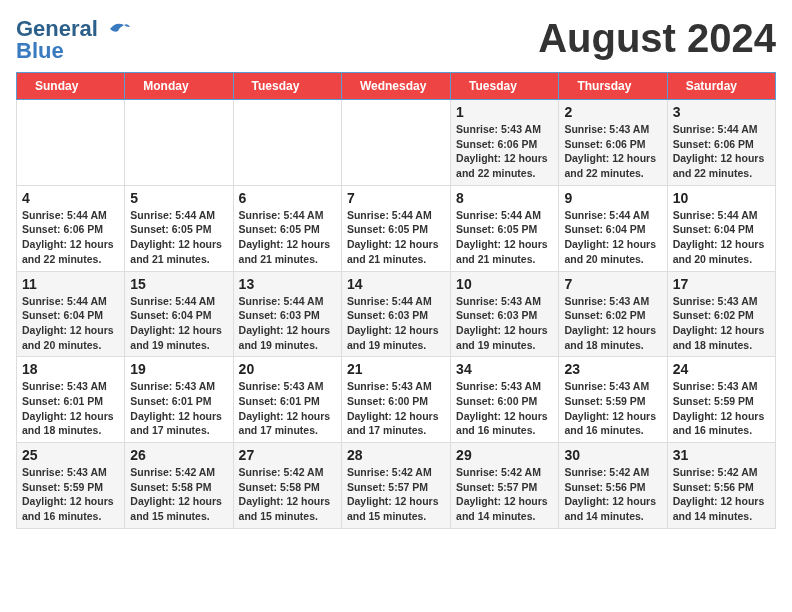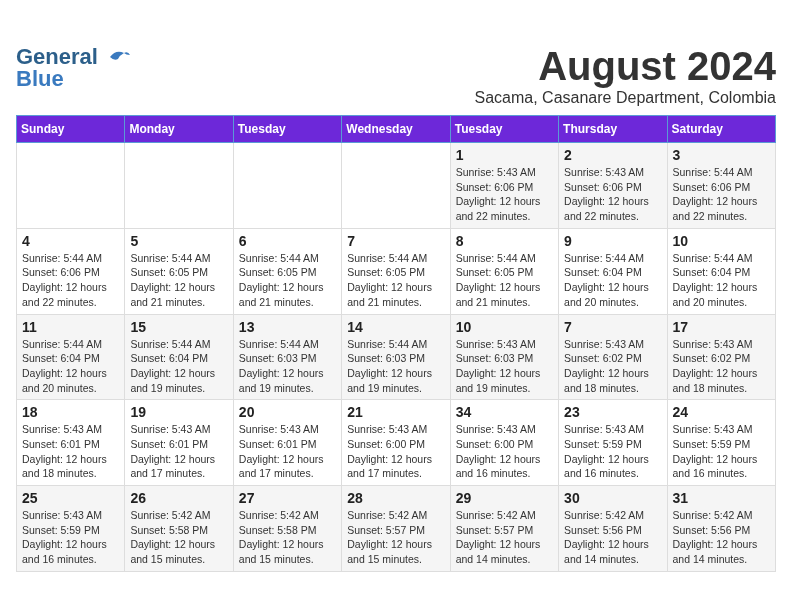--- a/index.html
+++ b/index.html
@@ -8,21 +8,20 @@
       background: #fff;
       width: 792px;
       min-height: 612px;
       padding: 16px;
     }
     .header-area {
       display: flex;
       align-items: flex-start;
       justify-content: space-between;
       margin-bottom: 8px;
-      margin-top: 28px;
     }
     .logo {
       display: flex;
       flex-direction: column;
       align-items: flex-start;
     }
     .logo-row {
       display: flex;
       align-items: center;
       gap: 4px;
@@ -39,24 +38,24 @@
       font-size: 16px;
       font-weight: normal;
       color: #333;
     }
     table {
       width: 100%;
       border-collapse: collapse;
       font-size: 11px;
     }
     thead tr th {
-      background-color: #6d28d9;
+      background-color: #ef4444;
       color: #fff;
       text-align: left;
-      padding: 6px 4px;
+      padding: 6px 18px;
       font-size: 12px;
       font-weight: bold;
       border: 1px solid #5a9ad5;
     }
     tbody tr td {
       border: 1px solid #ddd;
       vertical-align: top;
       padding: 4px 5px;
       min-height: 70px;
       background: #fff;
@@ -67,40 +66,40 @@
     .cell-day {
       font-size: 14px;
       font-weight: bold;
       margin-bottom: 2px;
       color: #222;
     }
     .cell-detail {
       color: #333;
       font-size: 10.5px;
       line-height: 1.4;
+      font-weight: bold;
     }
     .empty-cell { background: #fff !important; }
   </style>
 </head>
 <body>
 
 <div class="header-area">
   <div class="logo">
     <div class="logo-row">
       <span style="font-size:22px;font-weight:bold;color:#2c5f8a;">General</span>
       <svg width="28" height="20" viewBox="0 0 28 20">
         <path d="M8 10 Q14 2 22 6 Q18 8 16 12 Q12 14 8 10Z" fill="#3a7abf"></path>
         <path d="M22 6 Q26 4 28 8 Q24 8 22 6Z" fill="#3a7abf"></path>
       </svg>
     </div>
     <span style="font-size:22px;font-weight:bold;color:#3a7abf;margin-top:-4px;text-align:right;">Blue</span>
   </div>
   <div class="title-area">
     <h1>August 2024</h1>
-    <h2>Sacama, Casanare Department, Colombia</h2>
   </div>
 </div>
 
 <table>
   <thead>
     <tr>
     <th>Sunday</th>
         <th>Monday</th>
         <th>Tuesday</th>
         <th>Wednesday</th>

